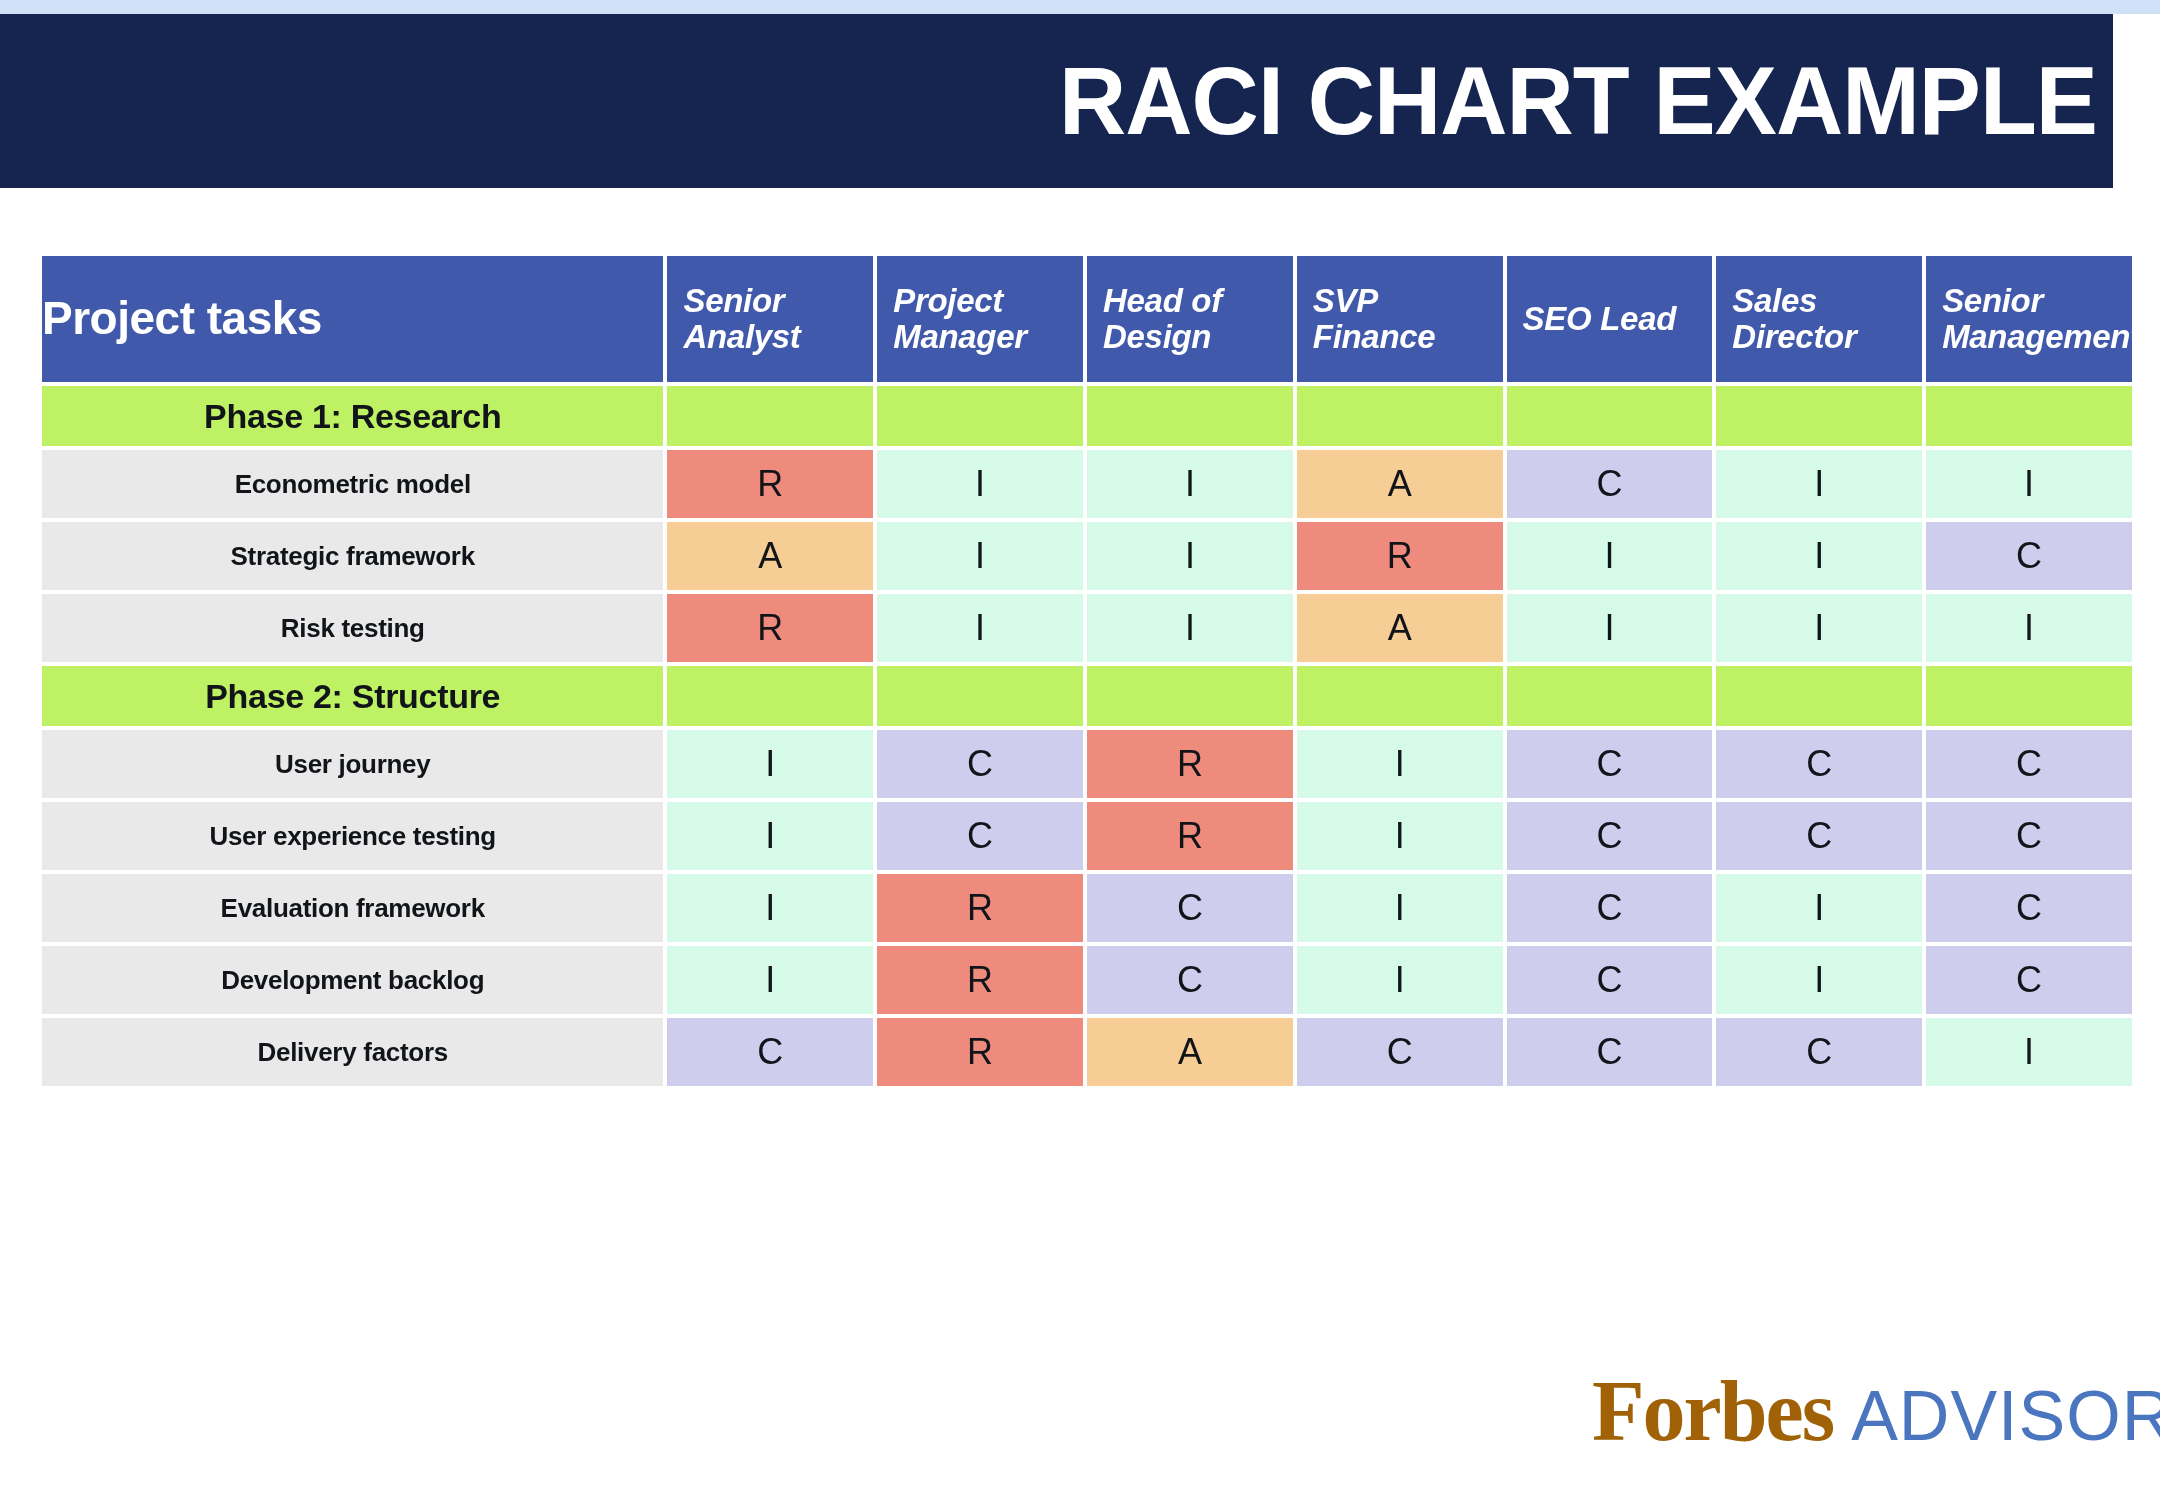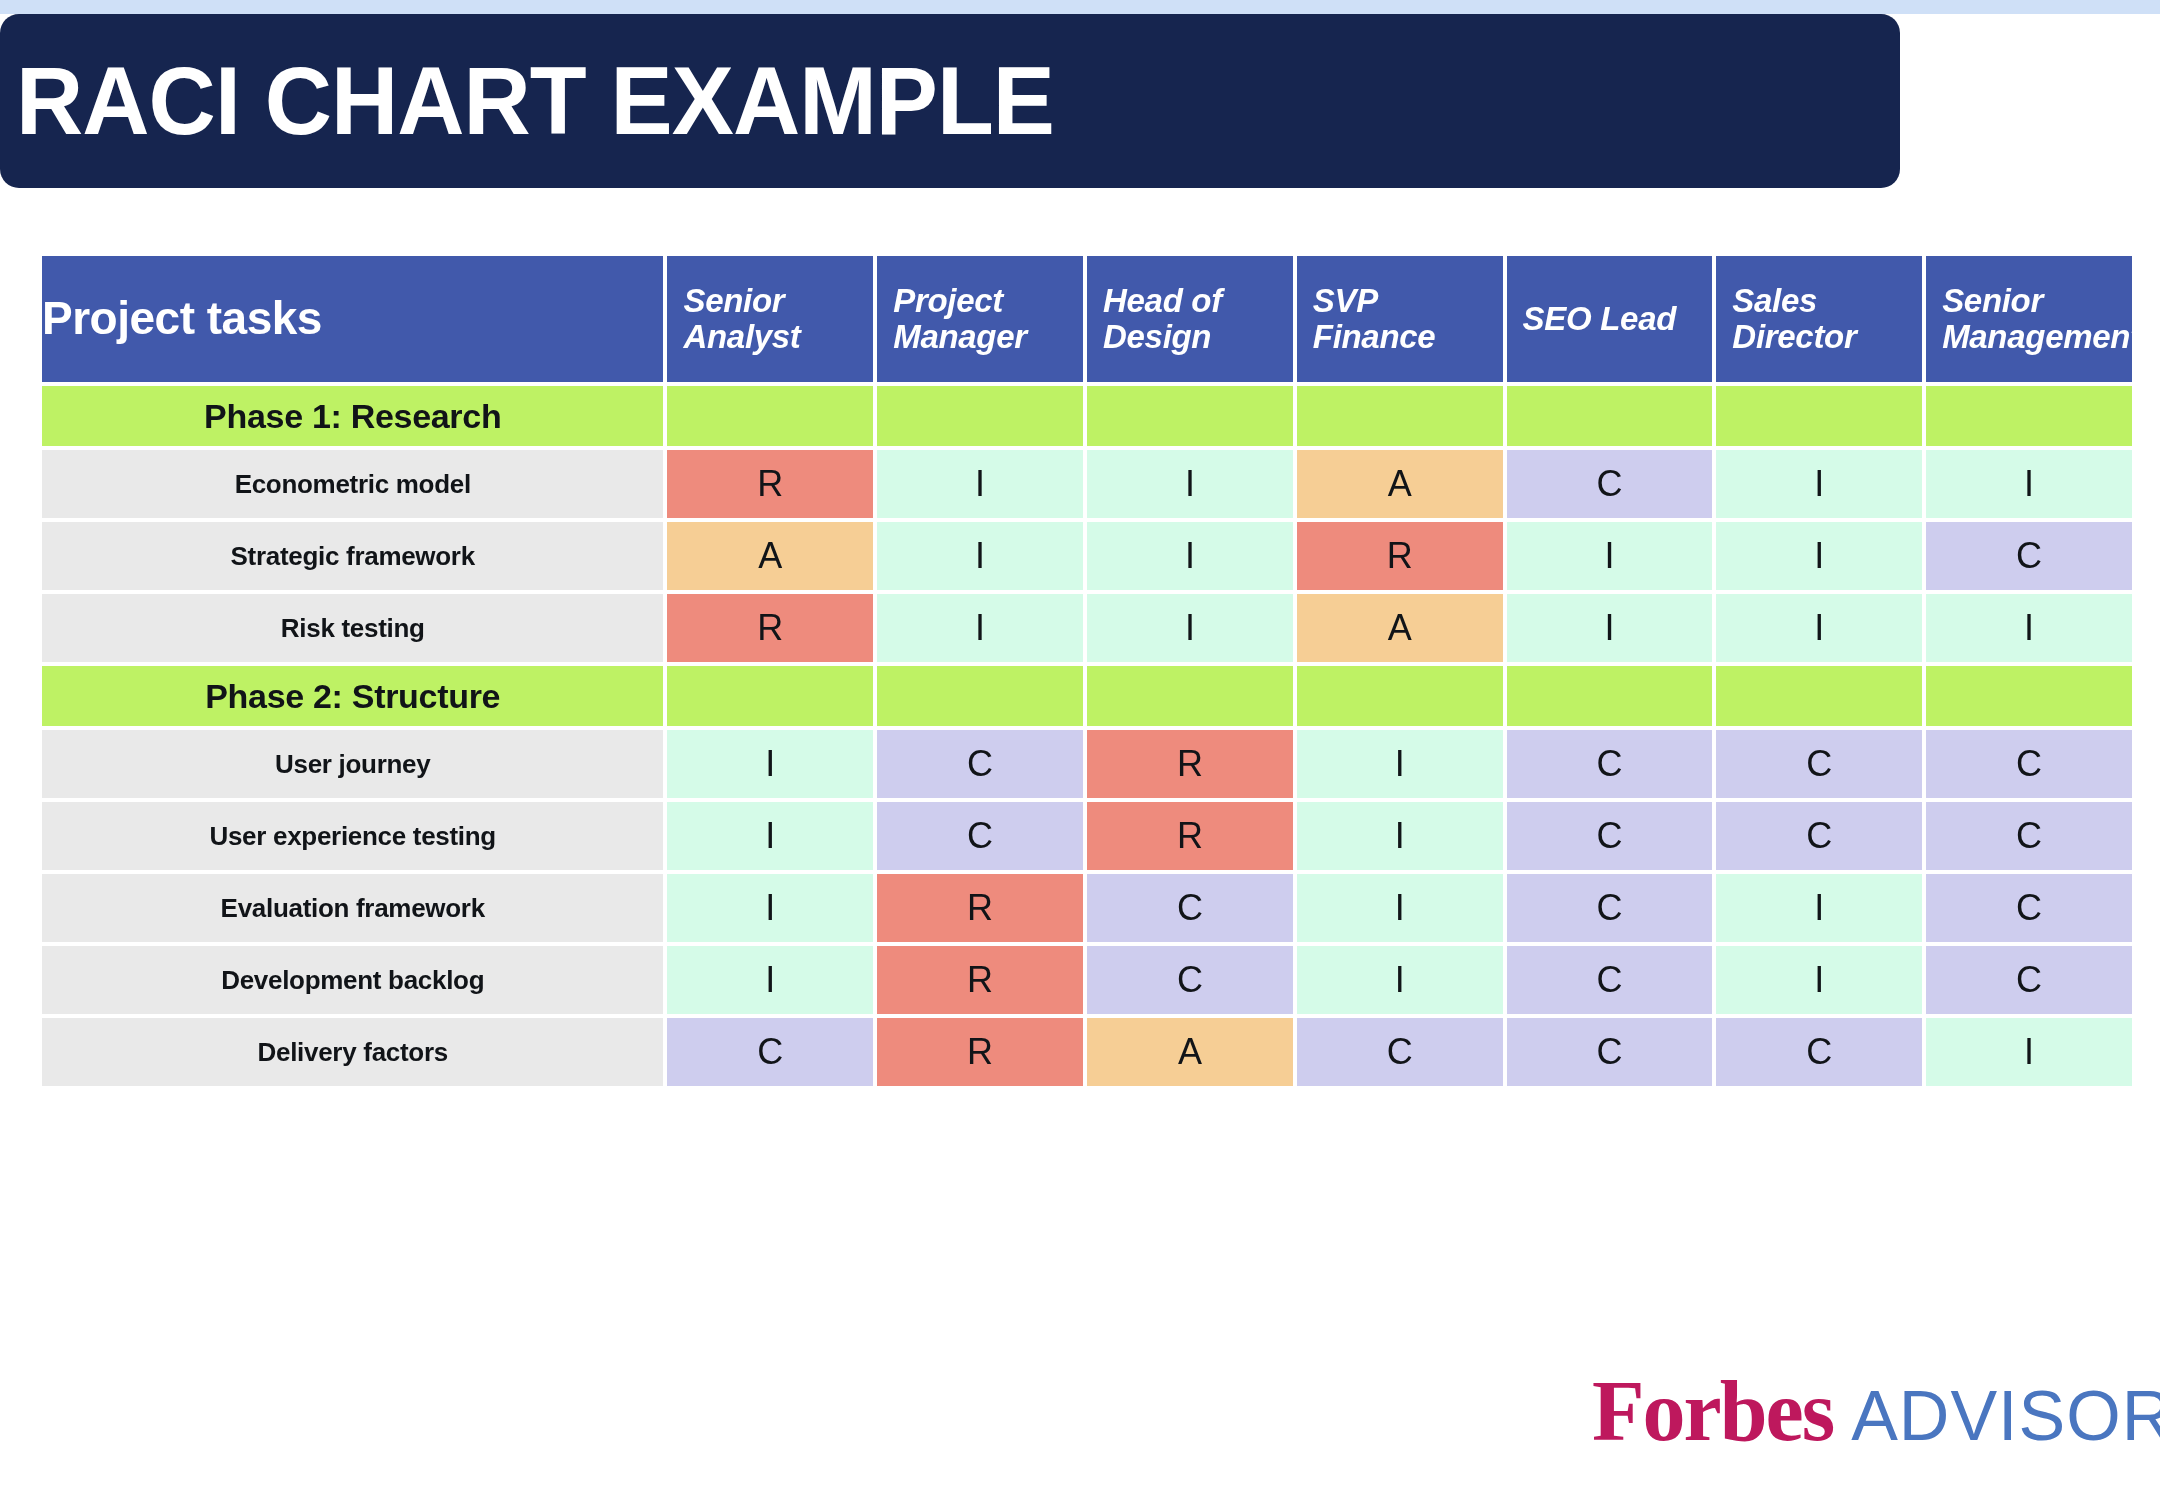--- a/index.html
+++ b/index.html
@@ -27,27 +27,26 @@
     left: 0; top: 0;
     width: 2160px;
     height: 14px;
     background: #cfe0f7;
   }
 
   
   .title-banner {
     position: absolute;
     left: 0; top: 14px;
-    width: 1900px;
+    width: 2113px;
     height: 174px;
     background: #16254f;
     display: flex;
     align-items: center;
-    justify-content: flex-start;
-    border-radius: 19px;
+    justify-content: flex-end;
   }
   .title-banner .title-text {
     color: #ffffff;
     font-family: "Liberation Sans", sans-serif;
     font-size: 96px;
     font-weight: bold;
     letter-spacing: -1px;
     line-height: 1;
     white-space: nowrap;
     transform: scaleX(0.97);
@@ -142,21 +141,21 @@
     position: absolute;
     left: 1592px;
     top: 1368px;
     display: flex;
     align-items: baseline;
   }
   .logo .forbes {
     font-family: "Liberation Serif", serif;
     font-weight: bold;
     font-size: 86px;
-    color: #be185d;
+    color: #a16207;
     letter-spacing: -2px;
     line-height: 1;
   }
   .logo .advisor {
     font-family: "Liberation Sans", sans-serif;
     font-weight: normal;
     font-size: 70px;
     color: #4a76c0;
     letter-spacing: 1px;
     line-height: 1;

